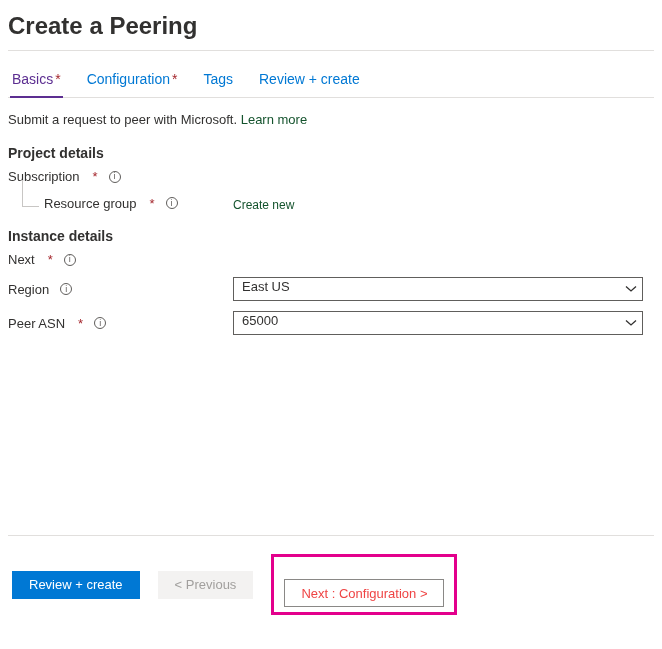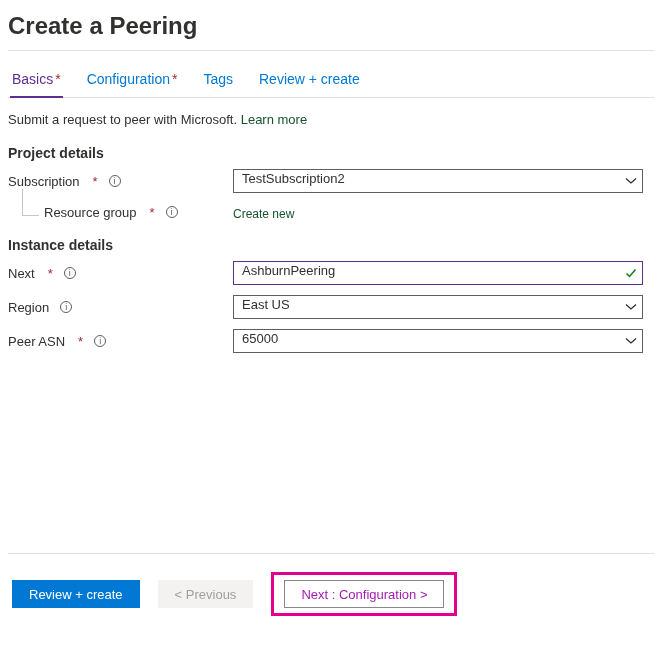--- a/index.html
+++ b/index.html
@@ -45,21 +45,21 @@
     pointer-events:none; width:12px; height:12px;
   }
   .chev svg, .check svg { width:12px; height:12px; display:block; }
   .input.valid { border-color:#5c2e91; }
   .sublink { font-size:12px; margin-top:4px; display:inline-block; }
   .footer-sep { margin-top:200px; height:1px; background:#e1dfdd; }
   .footer { display:flex; gap:18px; align-items:center; padding:18px 4px; }
   .btn { height:28px; padding:0 16px; font-size:13px; border:1px solid transparent; cursor:pointer; }
   .btn.primary { background:#0078d4; color:#fff; }
   .btn.ghost { background:#f3f2f1; color:#a19f9d; }
-  .btn.outline { background:#fff; border-color:#8a8886; color:#a21caf; }
+  .btn.outline { background:#fff; border-color:#8a8886; color:#ef4444;margin-top:17px; }
   .callout { border:3px solid #e3008c; padding:5px 10px; display:inline-block; }
 </style>
 </head>
 <body>
 
 <h1>Create a Peering</h1>
 <div class="hr"></div>
 
 <div class="tabs">
   <div class="tab active">
@@ -82,60 +82,40 @@
 </div>
 
 <div class="section-title">Project details</div>
 
 <div class="row">
   <div class="label-cell">
     <span>Subscription</span>
     <span class="req">*</span>
     <span class="info-icon">i</span>
   </div>
-  <div class="field-cell">
-    <div class="select-wrap">
-      <div class="select">TestSubscription2</div>
-      <span class="chev">
-          <svg viewBox="0 0 12 12">
-            <path d="M1 3.5 L6 8 L11 3.5" stroke="#323130" stroke-width="1.3" fill="none"></path>
-          </svg>
-        </span>
-    </div>
-  </div>
 </div>
 
 <div class="row">
   <div class="label-cell indent">
     <span>Resource group</span>
     <span class="req">*</span>
     <span class="info-icon">i</span>
   </div>
   <div class="field-cell">
     <span class="link sublink">Create new</span>
   </div>
 </div>
 
 <div class="section-title">Instance details</div>
 
 <div class="row">
   <div class="label-cell">
     <span>Next</span>
     <span class="req">*</span>
     <span class="info-icon">i</span>
-  </div>
-  <div class="field-cell">
-    <div class="select-wrap">
-      <div class="input valid" contenteditable="false" style="">AshburnPeering</div>
-      <span class="check">
-          <svg viewBox="0 0 12 12">
-            <path d="M1.5 6.5 L4.5 9.5 L10.5 2.5" stroke="#107c10" stroke-width="1.5" fill="none"></path>
-          </svg>
-        </span>
-    </div>
   </div>
 </div>
 
 <div class="row">
   <div class="label-cell">
     <span>Region</span>
     <span class="info-icon">i</span>
   </div>
   <div class="field-cell">
     <div class="select-wrap">

